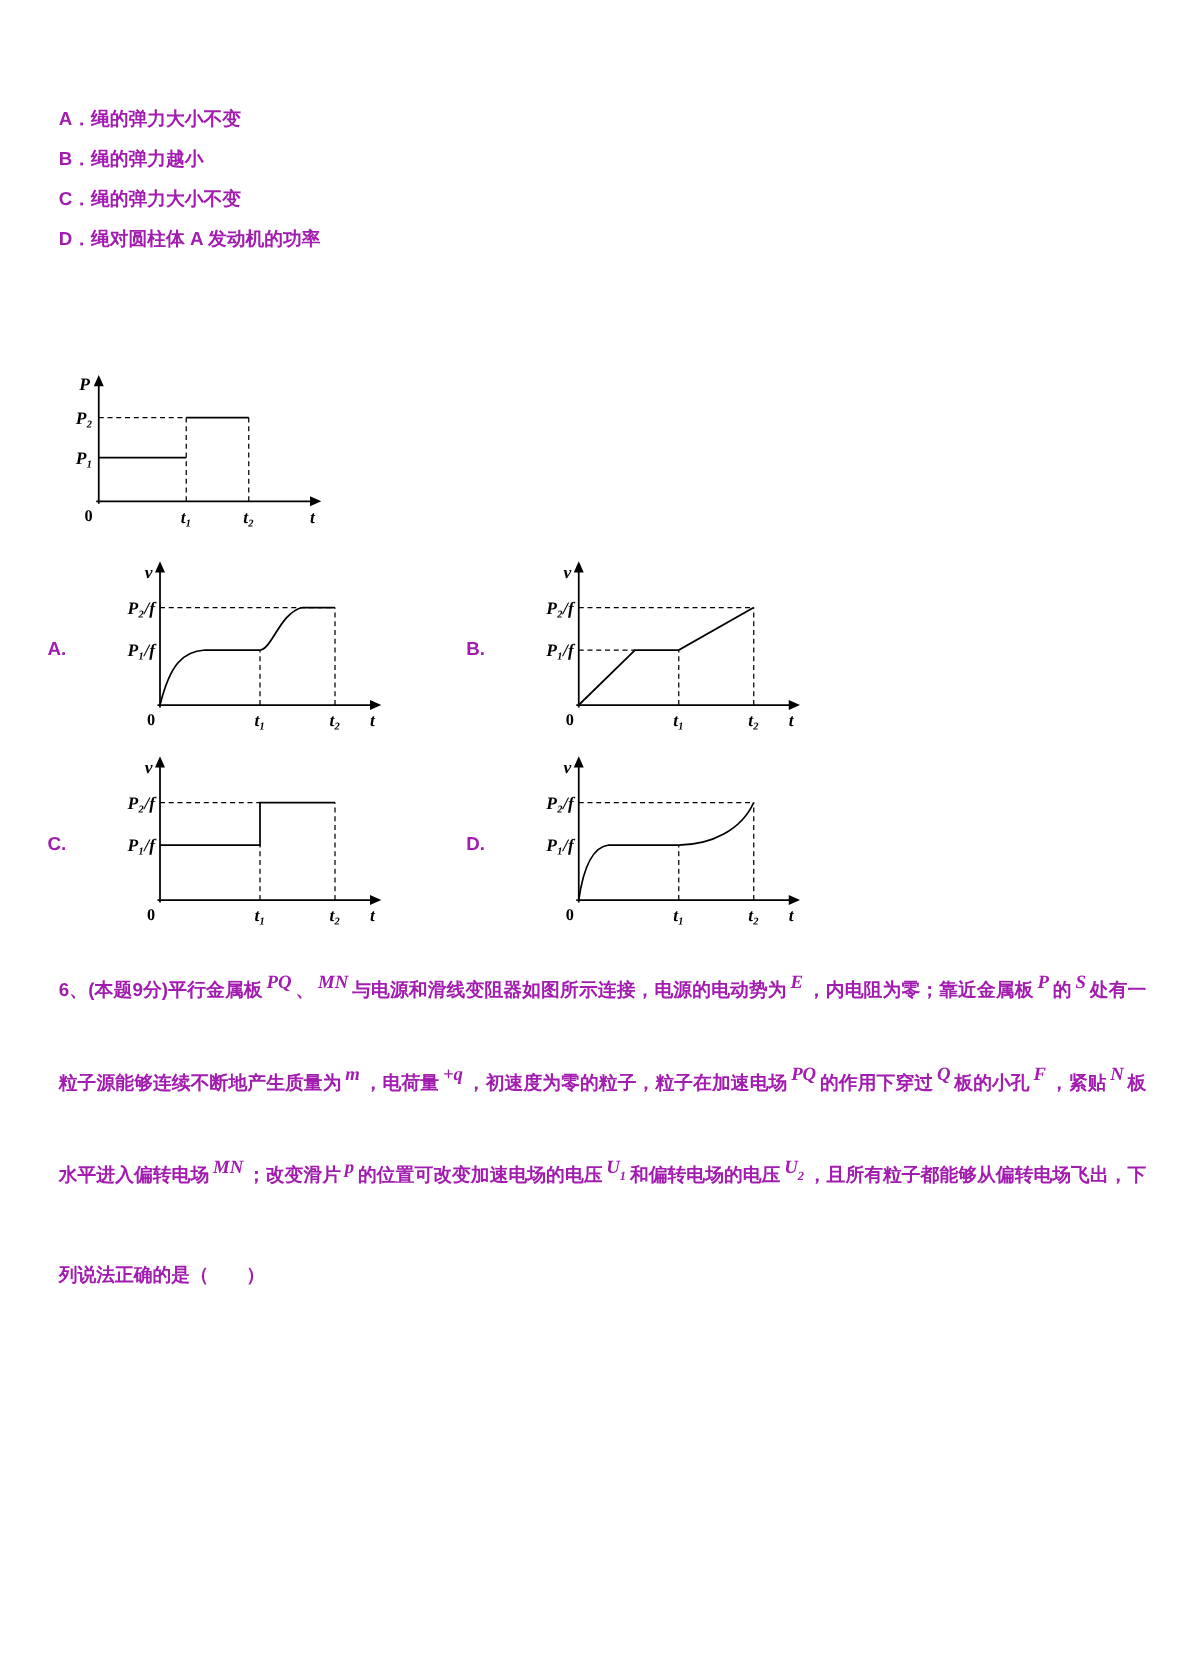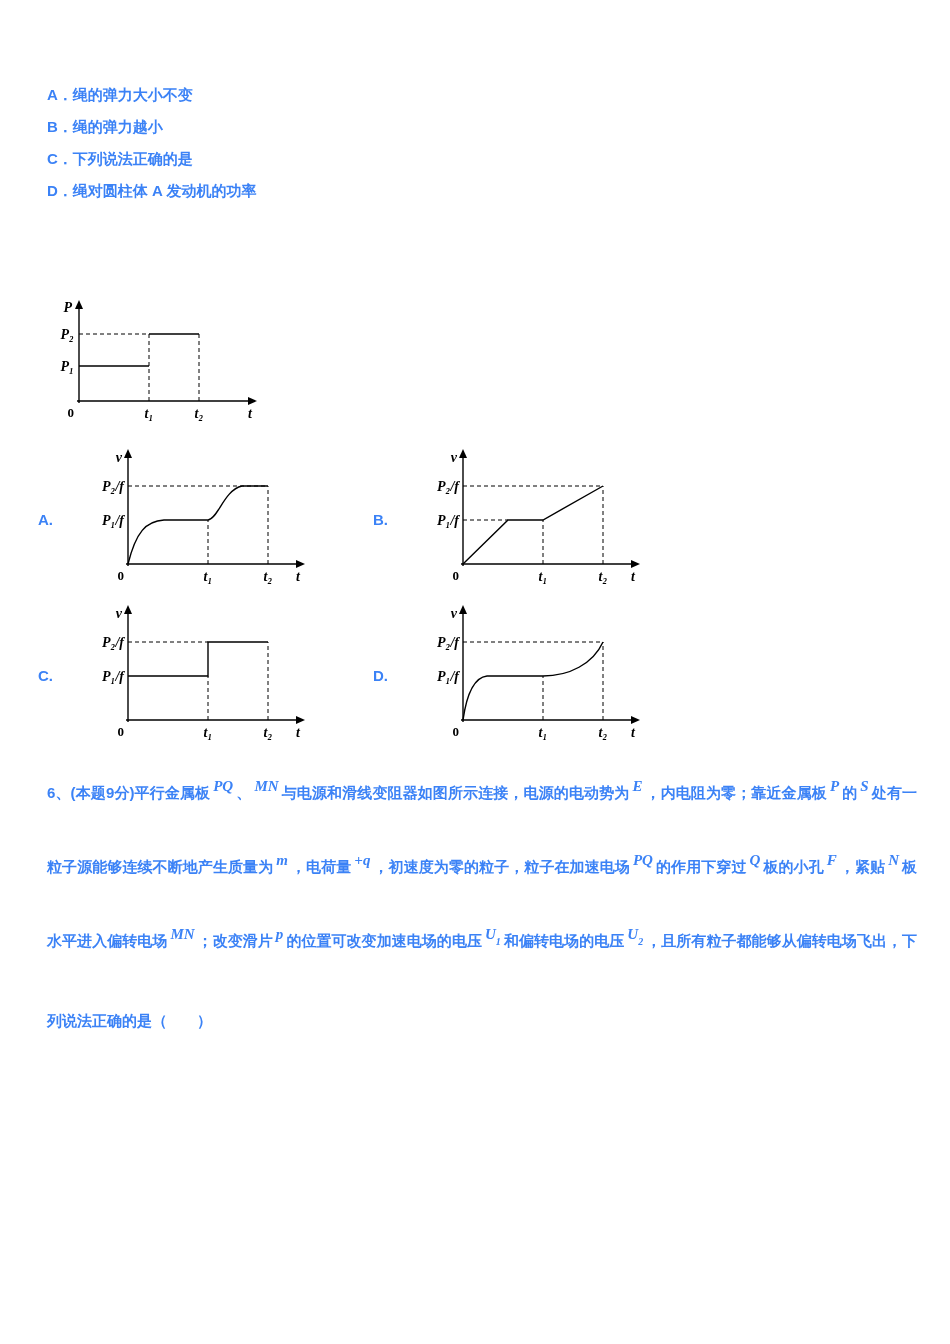--- a/index.html
+++ b/index.html
@@ -1,17 +1,17 @@
 <!DOCTYPE html>
 <html><head>
 <meta charset="utf-8">
 <style>
   html,body{margin:0;padding:0;background:#fff;}
   .page{position:relative;width:950px;height:1344px;background:#fff;overflow:hidden;
-        font-family:"Liberation Sans",sans-serif;color:#3b82f6;font-weight:600;}
+        font-family:"Liberation Sans",sans-serif;color:#a21caf;font-weight:600;}
   .top-options{position:absolute;left:47px;top:86px;display:flex;flex-direction:column;gap:13px;font-size:15px;}
   .opt{white-space:pre;}
   .q5-text{position:absolute;left:47px;top:232px;width:872px;font-size:15px;line-height:29px;text-align:justify;}
   .pt-wrap{position:absolute;left:34px;top:296px;}
   .graphs{position:absolute;left:38px;top:444px;display:grid;grid-template-columns:335px 335px;row-gap:6px;}
   .gcell{display:flex;align-items:center;}
   .glabel{width:40px;font-size:15px;}
   .q6{position:absolute;left:47px;top:756px;width:870px;font-size:15px;line-height:74px;text-align:justify;}
   .var{font-family:"Liberation Serif",serif;font-style:italic;position:relative;top:-7px;
        font-size:15px;font-weight:700;padding:0 3px;display:inline-block;}
@@ -25,21 +25,21 @@
   text.n{font-family:"Liberation Serif",serif;font-size:13px;fill:#000;font-weight:600;font-style:normal;}
 </style>
 </head>
 <body>
 
 <div class="page">
 
   <div class="top-options">
     <div class="opt">A．绳的弹力大小不变</div>
     <div class="opt">B．绳的弹力越小</div>
-    <div class="opt">C．下列说法正确的是</div>
+    <div class="opt">C．绳的弹力大小不变</div>
     <div class="opt">D．绳对圆柱体 A 发动机的功率</div>
   </div>
 
 
   <div class="pt-wrap">
     <svg width="240" height="135" viewBox="0 0 240 135">
       <path class="dsh" d="M45,38 L115,38"></path>
       <path class="dsh" d="M115,105 L115,38"></path>
       <path class="dsh" d="M165,105 L165,38"></path>
       <path class="sol" d="M45,70 L115,70"></path>

